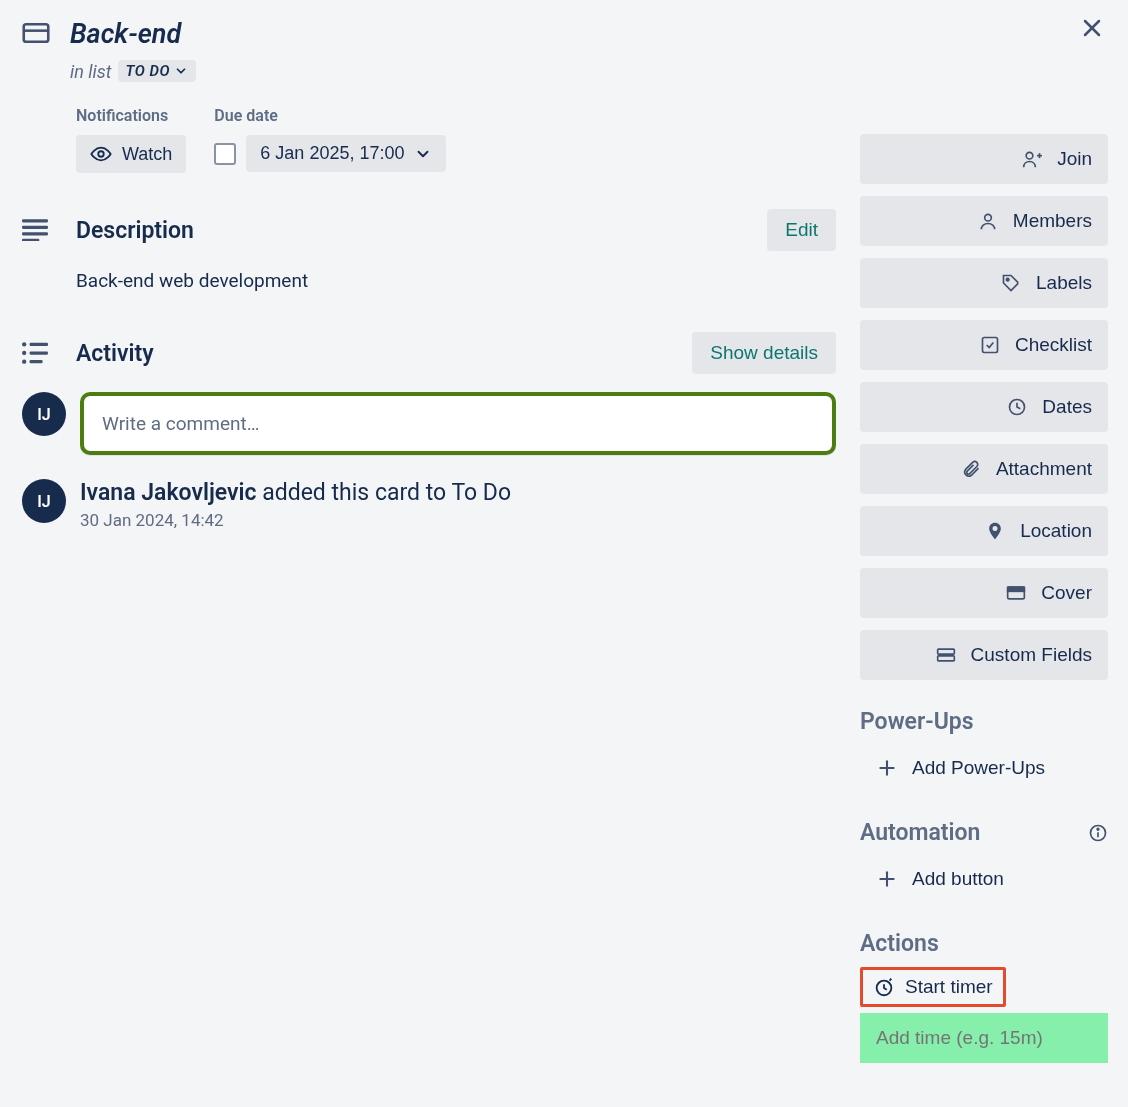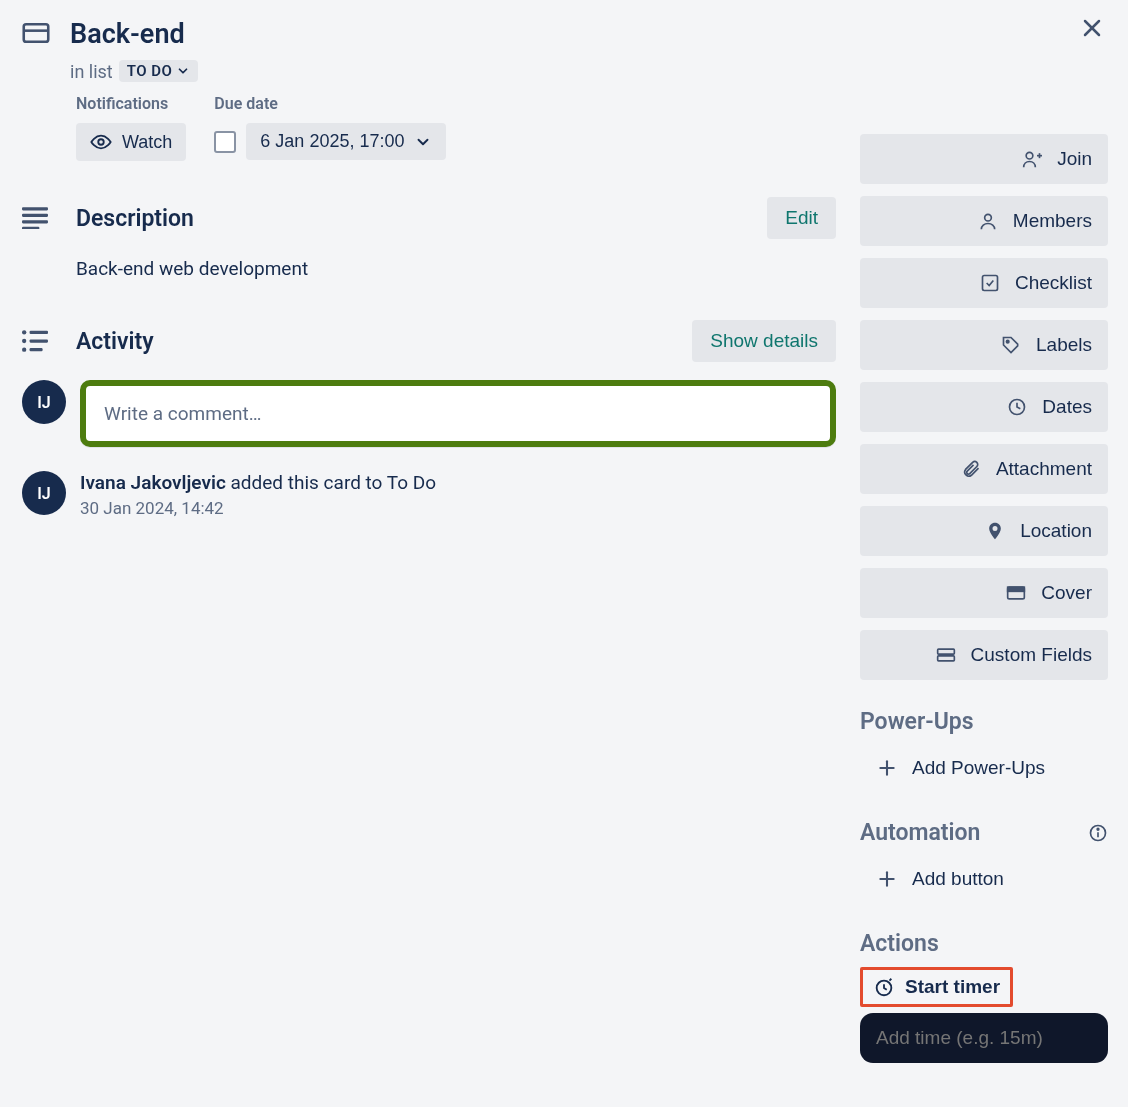--- a/index.html
+++ b/index.html
@@ -21,21 +21,21 @@
 .side-col { width: 248px; padding-top: 116px; }
 .close-btn {
   position: absolute;
   top: 8px; right: 16px;
   width: 40px; height: 40px;
   display:flex; align-items:center; justify-content:center;
   cursor:pointer; color:#42526e; border-radius:4px;
 }
 
 
-.hdr { display:flex; align-items:flex-start; gap:20px; margin-bottom:12px; }
+.hdr { display:flex; align-items:flex-start; gap:20px; margin-bottom:24px;font-style:italic; }
 .hdr-icon { width:28px; padding-top:4px; color:#42526e; }
 .hdr-body { flex:1; }
 .card-title { font-size:27px; font-weight:600; line-height:1.2; }
 .in-list { margin-top:10px; font-size:18px; color:#5e6c84; display:flex; align-items:center; gap:6px; }
 .list-badge {
   background:#e4e6ea; color:#172b4d; font-size:15px; font-weight:600;
   padding:2px 8px; border-radius:4px; display:inline-flex; align-items:center; gap:4px;
   letter-spacing:0.5px;
 }
 
@@ -65,27 +65,27 @@
 
 .desc-text { margin-left:54px; font-size:19px; color:#172b4d; margin-bottom:40px; }
 
 
 .activity-input-row { display:flex; gap:14px; align-items:flex-start; margin-bottom:24px; }
 .avatar {
   width:44px; height:44px; border-radius:50%; background:#172b4d; color:#fff;
   display:flex; align-items:center; justify-content:center; font-size:16px; font-weight:600;
 }
 .comment-input {
-  flex:1; background:#fff; border:6px solid #4d7c0f; border-radius:10px;
+  flex:1; background:#fff; border:4px solid #4d7c0f; border-radius:10px;
   padding:16px 18px; font-size:19px; color:#5e6c84;
   box-shadow: 0 1px 0 rgba(9,30,66,0.08);
 }
 .activity-item { display:flex; gap:14px; align-items:flex-start; }
 .activity-body { flex:1; }
-.activity-text { font-size:19px; color:#172b4d; }
+.activity-text { font-size:23px; color:#172b4d; }
 .activity-text .author { font-weight:600; }
 .activity-date { font-size:17px; color:#5e6c84; margin-top:4px; }
 
 
 .side-btn {
   width:100%; background:#e4e6ea; border:none; border-radius:4px;
   padding:14px 16px; font-size:19px; font-weight:500; color:#172b4d;
   display:flex; align-items:center; gap:14px; cursor:pointer; margin-bottom:12px;
   text-align:left;
   justify-content:flex-end;
@@ -93,25 +93,25 @@
 .side-btn .ic { width:22px; display:flex; align-items:center; justify-content:center; color:#42526e; }
 .side-heading { font-size:23px; font-weight:600; color:#5e6c84; margin:28px 0 10px; display:flex; align-items:center; justify-content:space-between; }
 .side-link {
   width:100%; background:transparent; border:none; padding:12px 16px; font-size:19px; font-weight:500;
   color:#172b4d; display:flex; align-items:center; gap:14px; cursor:pointer; text-align:left; border-radius:4px;
 }
 .side-link .ic { width:22px; display:flex; align-items:center; justify-content:center; color:#42526e; }
 
 .start-timer-wrap { border:3px solid #e34b2e; border-radius:2px; padding:2px 4px; display:inline-block; margin-bottom:6px; }
 .start-timer-btn {
-  background:transparent; border:none; font-size:19px; font-weight:700; color:#172b4d;
+  background:transparent; border:none; font-size:19px; font-weight:400; color:#172b4d;
   display:flex; align-items:center; gap:10px; cursor:pointer; padding:4px 6px;
 }
 .add-time-input {
-  width:100%; background:#0f172a; border:none; border-radius:13px;
+  width:100%; background:#86efac; border:none; border-radius:0;
   padding:14px 16px; font-size:19px; color:#5e6c84;
 }
 
 svg { display:block; }
 </style>
 </head>
 <body>
 
 <div class="close-btn">
   <svg width="24" height="24" viewBox="0 0 24 24" fill="none" stroke="currentColor" stroke-width="2.5" stroke-linecap="round">
@@ -233,34 +233,34 @@
           <svg width="20" height="20" viewBox="0 0 24 24" fill="none" stroke="currentColor" stroke-width="2">
             <circle cx="12" cy="8" r="4"></circle>
             <path d="M4 22c0-4 3.5-7 8-7s8 3 8 7"></path>
           </svg>
         </span>
       <span>Members</span>
     </button>
     <button class="side-btn">
       <span class="ic">
           <svg width="20" height="20" viewBox="0 0 24 24" fill="none" stroke="currentColor" stroke-width="2">
+            <path d="M20 13l-8 8-9-9V3h9l8 8z"></path>
+            <circle cx="8" cy="8" r="1.5" fill="currentColor"></circle>
+          </svg>
+        </span>
+      <span>Labels</span>
+    </button>
+    <button class="side-btn">
+      <span class="ic">
+          <svg width="20" height="20" viewBox="0 0 24 24" fill="none" stroke="currentColor" stroke-width="2">
             <rect x="3" y="3" width="18" height="18" rx="2"></rect>
             <polyline points="8 12 11 15 16 9"></polyline>
           </svg>
         </span>
       <span>Checklist</span>
-    </button>
-    <button class="side-btn">
-      <span class="ic">
-          <svg width="20" height="20" viewBox="0 0 24 24" fill="none" stroke="currentColor" stroke-width="2">
-            <path d="M20 13l-8 8-9-9V3h9l8 8z"></path>
-            <circle cx="8" cy="8" r="1.5" fill="currentColor"></circle>
-          </svg>
-        </span>
-      <span>Labels</span>
     </button>
     <button class="side-btn">
       <span class="ic">
           <svg width="20" height="20" viewBox="0 0 24 24" fill="none" stroke="currentColor" stroke-width="2">
             <circle cx="12" cy="12" r="9"></circle>
             <polyline points="12 7 12 12 16 14"></polyline>
           </svg>
         </span>
       <span>Dates</span>
     </button>

